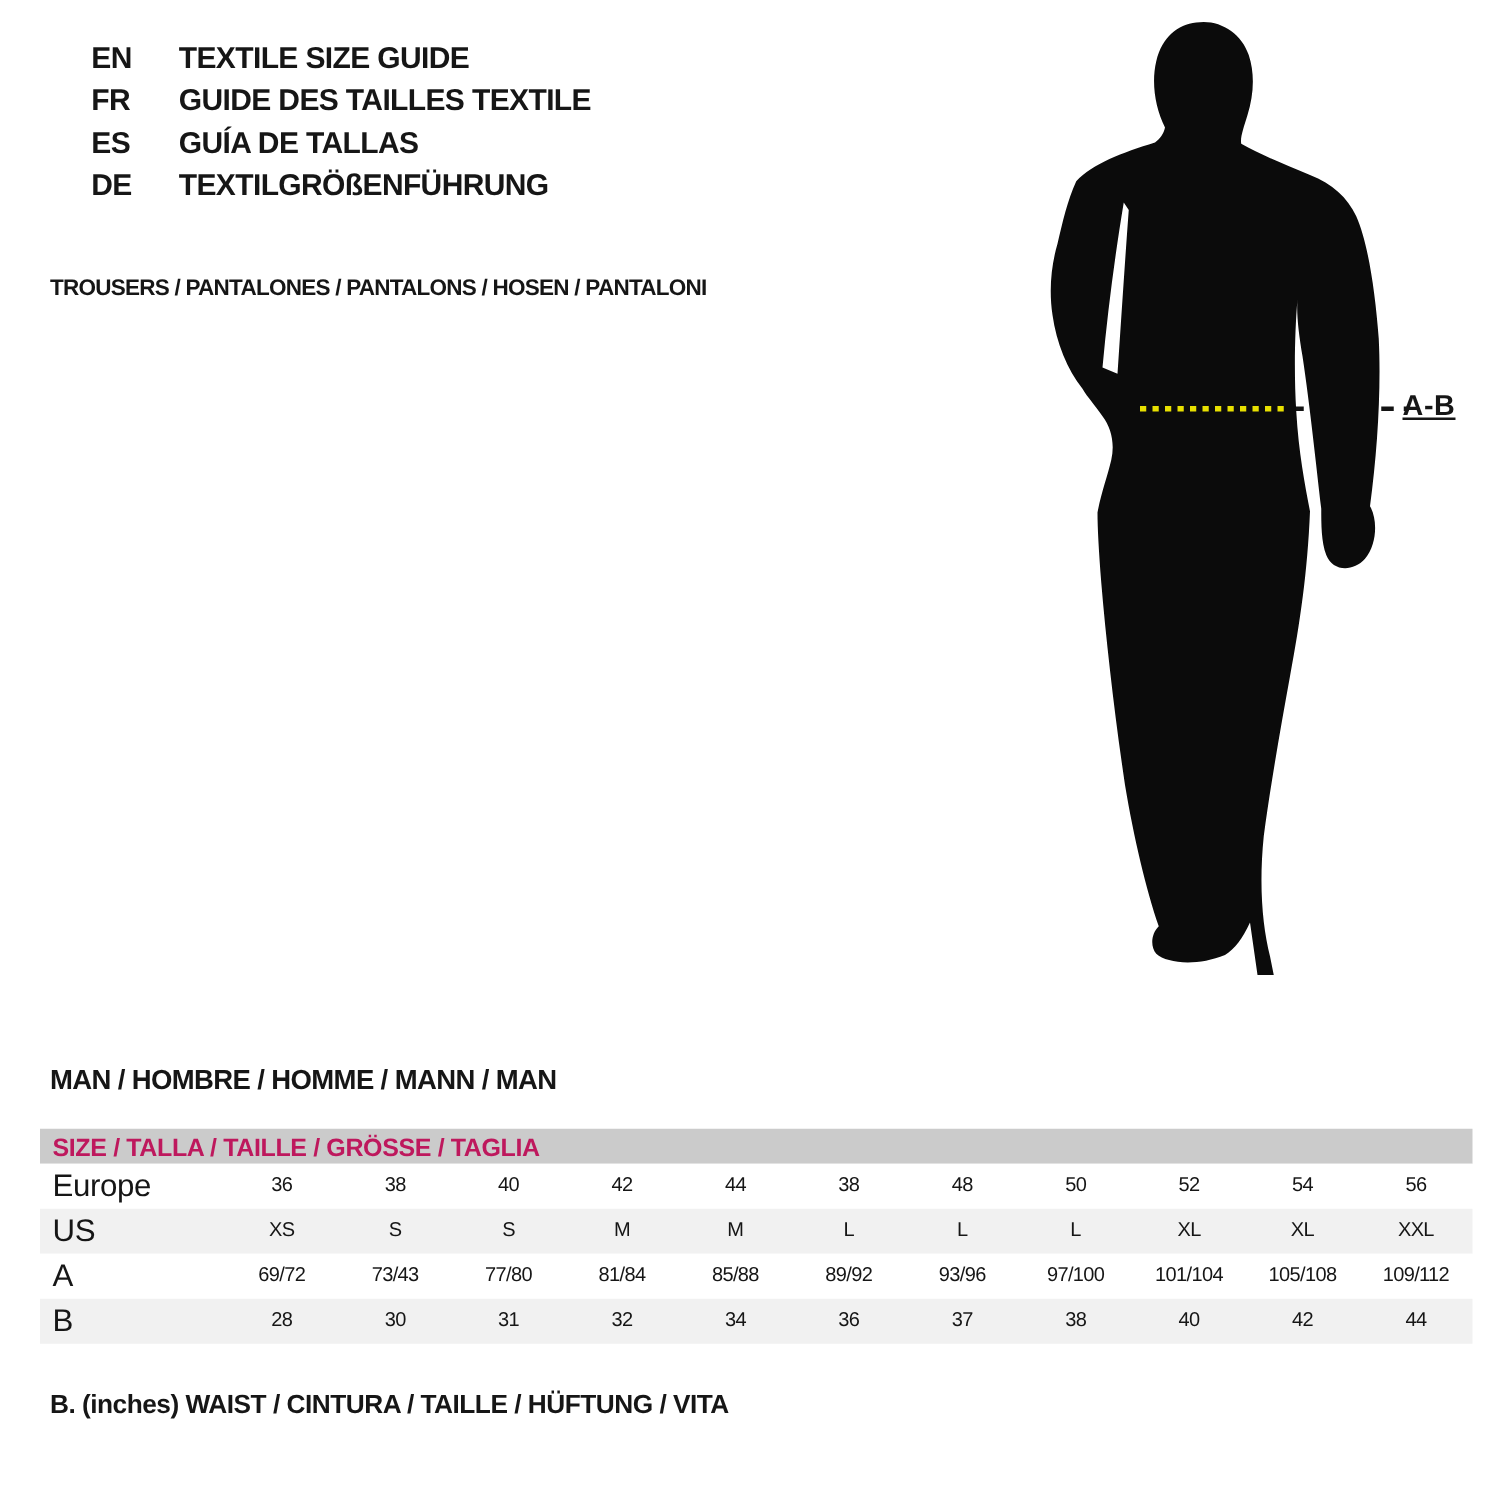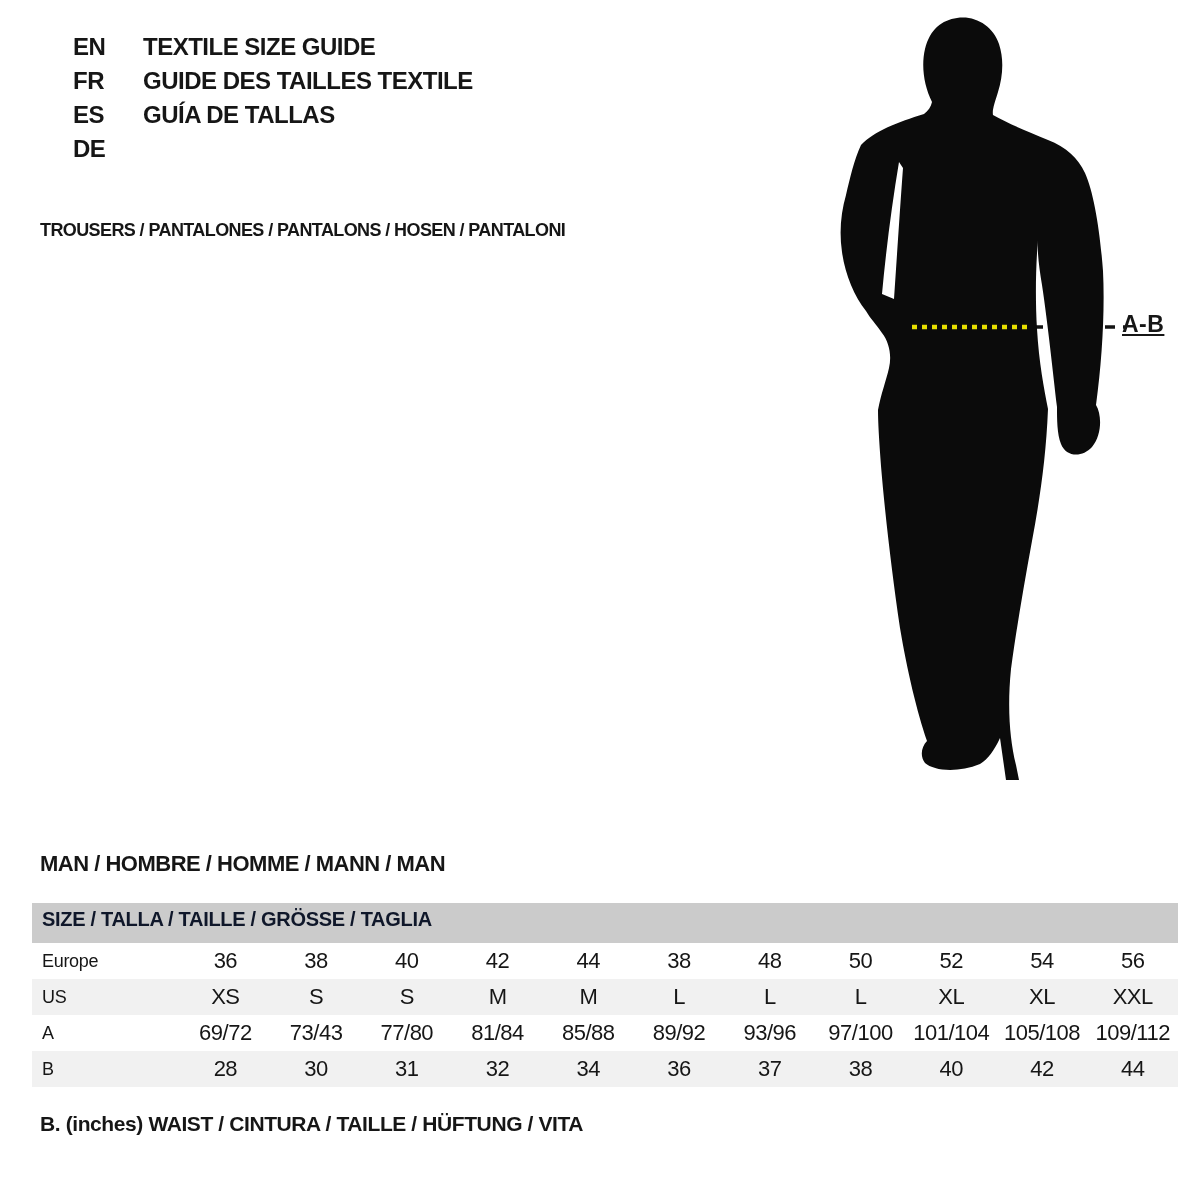--- a/index.html
+++ b/index.html
@@ -18,27 +18,27 @@
   .lang-label{font-size:24px;font-weight:bold;letter-spacing:-0.5px;white-space:nowrap;text-align:right;}
   
   .category{position:absolute;left:40px;top:220px;font-size:18px;font-weight:bold;letter-spacing:-0.6px;white-space:nowrap;}
   
   .figure-wrap{position:absolute;left:835px;top:12px;width:360px;height:775px;}
   .measure-label{position:absolute;left:1122px;top:311px;font-size:23px;font-weight:bold;letter-spacing:0.5px;text-decoration:underline;}
   
   .man-title{position:absolute;left:40px;top:851px;font-size:22px;font-weight:bold;letter-spacing:-0.5px;white-space:nowrap;}
   .size-table{position:absolute;left:32px;top:903px;width:1146px;}
   .t-header{
-    height:40px;line-height:32px;background:#cbcbcb;color:#0f172a;
+    height:28px;line-height:32px;background:#cbcbcb;color:#be185d;
     font-size:20px;font-weight:bold;letter-spacing:-0.3px;padding-left:10px;box-sizing:border-box;
   }
   .t-row{display:flex;height:36px;align-items:center;background:#ffffff;}
   .t-row.alt{background:#f1f1f1;}
-  .t-label{width:148px;padding-left:10px;box-sizing:border-box;font-size:18px;letter-spacing:-0.3px;}
-  .t-cell{flex:1;text-align:center;font-size:22px;letter-spacing:-0.5px;}
+  .t-label{width:148px;padding-left:10px;box-sizing:border-box;font-size:25px;letter-spacing:-0.3px;}
+  .t-cell{flex:1;text-align:center;font-size:16px;letter-spacing:-0.5px;}
   
   .footnotes{position:absolute;left:40px;top:1105px;}
   .footnote{font-size:21px;font-weight:bold;letter-spacing:-0.4px;line-height:37px;white-space:nowrap;}
 </style>
 </head>
 <body>
 
 <div class="page">
 
   <div class="lang-list">
@@ -49,20 +49,21 @@
       <div class="lang-row">
         <span class="lang-code">FR</span>
         <span class="lang-label">GUIDE DES TAILLES TEXTILE</span>
       </div>
       <div class="lang-row">
         <span class="lang-code">ES</span>
         <span class="lang-label">GUÍA DE TALLAS</span>
       </div>
       <div class="lang-row">
         <span class="lang-code">DE</span>
+        <span class="lang-label">TEXTILGRÖßENFÜHRUNG</span>
       </div>
     </div>
 
   <div class="category">TROUSERS / PANTALONES / PANTALONS / HOSEN / PANTALONI</div>
 
   <div class="figure-wrap">
     <svg width="360" height="775" viewBox="0 0 360 775" xmlns="http://www.w3.org/2000/svg">
 
       <line x1="198" y1="315" x2="292" y2="315" stroke="#141414" stroke-width="3.5" stroke-dasharray="10 8"></line>
 

